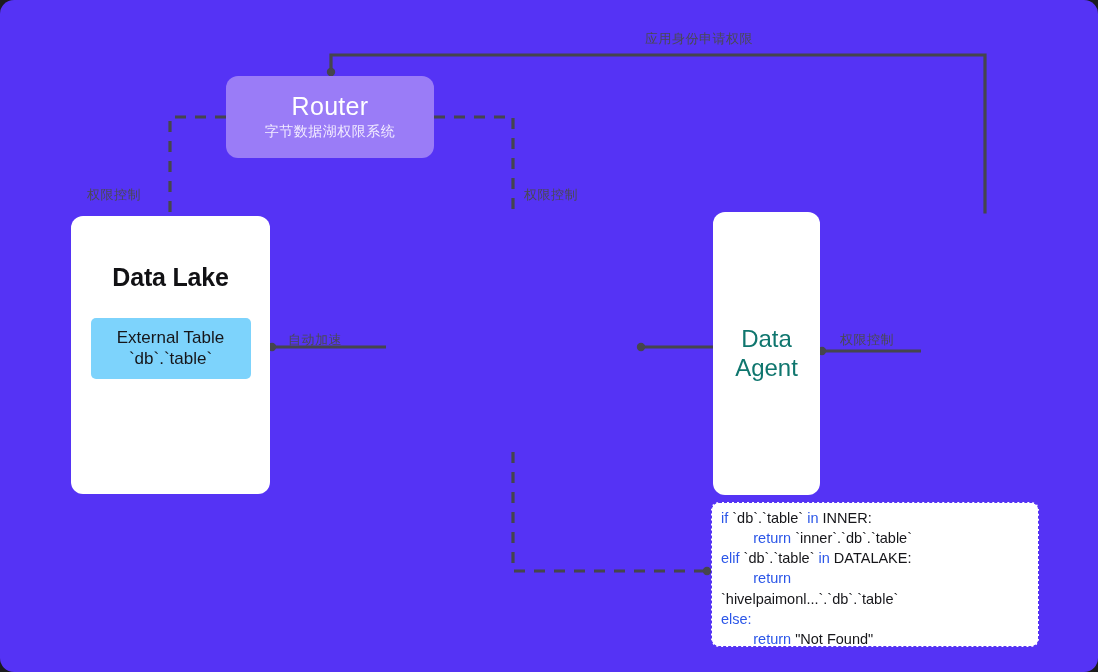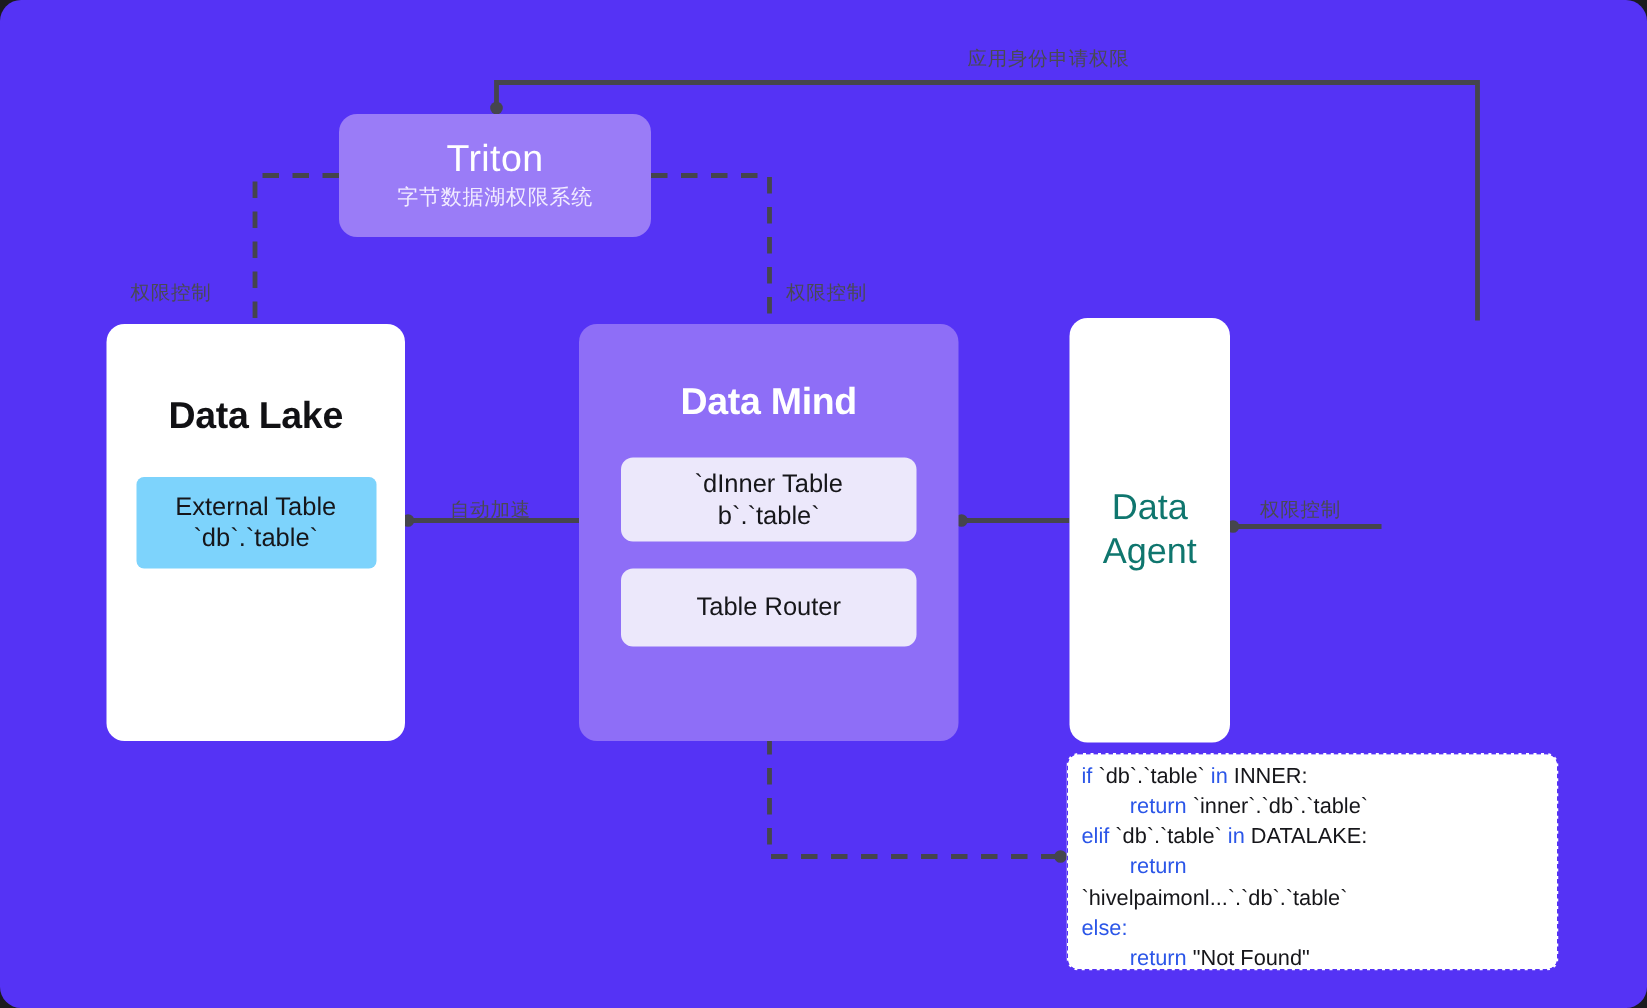--- a/index.html
+++ b/index.html
@@ -130,21 +130,21 @@
   .edge-label {
     position: absolute;
     font-size: 13px;
     color: #4a4a52;
     white-space: nowrap;
     letter-spacing: 0.5px;
   }
   #lbl-apply  { left: 645px; top: 30px; }
   #lbl-perm-l { left: 87px;  top: 186px; }
   #lbl-perm-r { left: 524px; top: 186px; }
-  #lbl-accel  { left: 300px; top: 331px; }
+  #lbl-accel  { left: 288px; top: 331px; }
   #lbl-ident  { left: 840px; top: 331px; }
 </style>
 </head>
 <body>
 
 <div id="canvas">
 
   <svg id="svg-layer" viewBox="0 0 1098 672" xmlns="http://www.w3.org/2000/svg">
 
     <path d="M985,212 L985,55 L331,55 L331,76" fill="none" stroke="#45454d" stroke-width="3.2" stroke-linecap="square"></path>
@@ -161,36 +161,30 @@
     <circle cx="641" cy="347" r="4.2" fill="#45454d"></circle>
 
     <path d="M820,351 L921,351" fill="none" stroke="#45454d" stroke-width="3.2"></path>
     <circle cx="822" cy="351" r="4.2" fill="#45454d"></circle>
 
     <path d="M513,452 L513,571 L711,571" fill="none" stroke="#45454d" stroke-width="3.2" stroke-dasharray="11 9"></path>
     <circle cx="707" cy="571" r="4.2" fill="#45454d"></circle>
   </svg>
 
   <div class="node" id="triton">
-    <div class="t-title">Triton</div>
+    <div class="t-title">Router</div>
     <div class="t-sub">字节数据湖权限系统</div>
   </div>
 
   <div class="node" id="data-lake">
     <div class="n-title">Data Lake</div>
     <div class="inner-chip" style="white-space:pre-line">External Table
 `db`.`table`</div>
   </div>
 
-  <div class="node" id="data-mind">
-    <div class="n-title">Data Mind</div>
-    <div class="sub-box" style="white-space:pre-line">`dInner Table
-b`.`table`</div>
-    <div class="sub-box router">Table Router</div>
-  </div>
 
   <div class="node" id="data-agent">
     <div class="n-title" style="white-space:pre-line">Data
 Agent</div>
   </div>
 
 
   <div id="code-block"><div><span class="kw" style="color: rgb(43, 86, 232);">if</span><span> `db`.`table` </span><span class="kw" style="color: rgb(43, 86, 232);">in</span><span> INNER:</span></div><div><span>        </span><span class="kw" style="color: rgb(43, 86, 232);">return</span><span> `inner`.`db`.`table`</span></div><div><span class="kw" style="color: rgb(43, 86, 232);">elif</span><span> `db`.`table` </span><span class="kw" style="color: rgb(43, 86, 232);">in</span><span> DATALAKE:</span></div><div><span>        </span><span class="kw" style="color: rgb(43, 86, 232);">return</span></div><div><span>`hivelpaimonl...`.`db`.`table`</span></div><div><span class="kw" style="color: rgb(43, 86, 232);">else:</span></div><div><span>        </span><span class="kw" style="color: rgb(43, 86, 232);">return</span><span> "Not Found"</span></div></div>
 
   <div class="edge-label" id="lbl-apply">应用身份申请权限</div>

